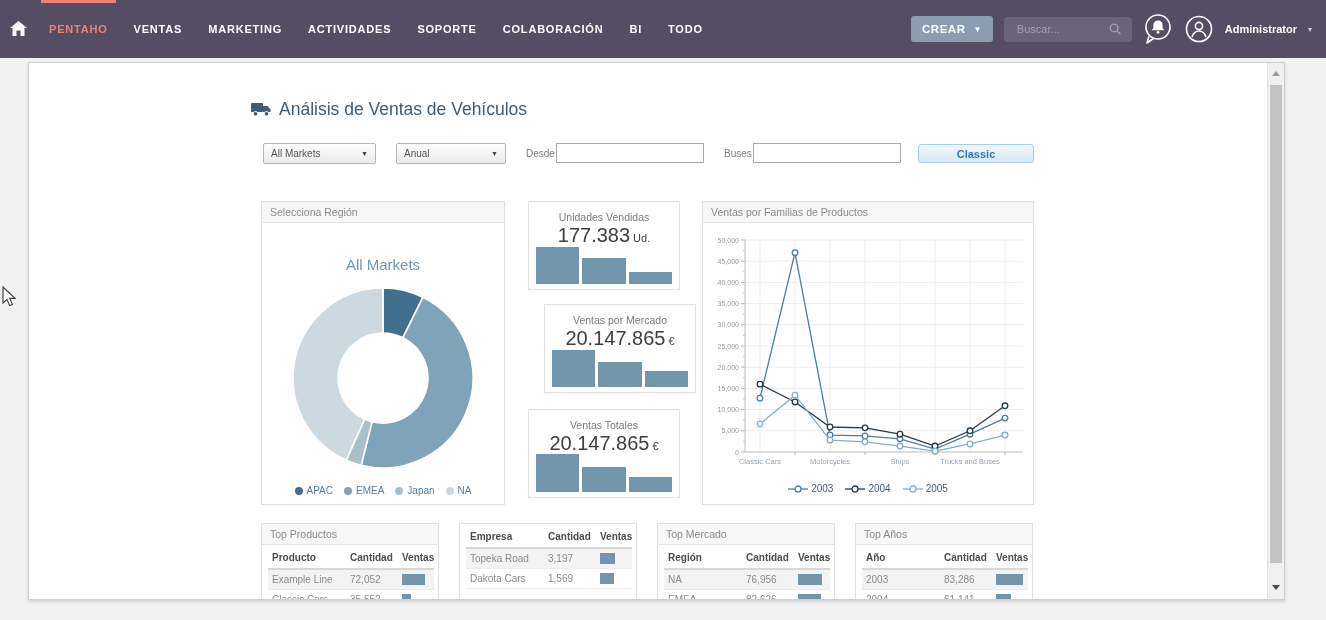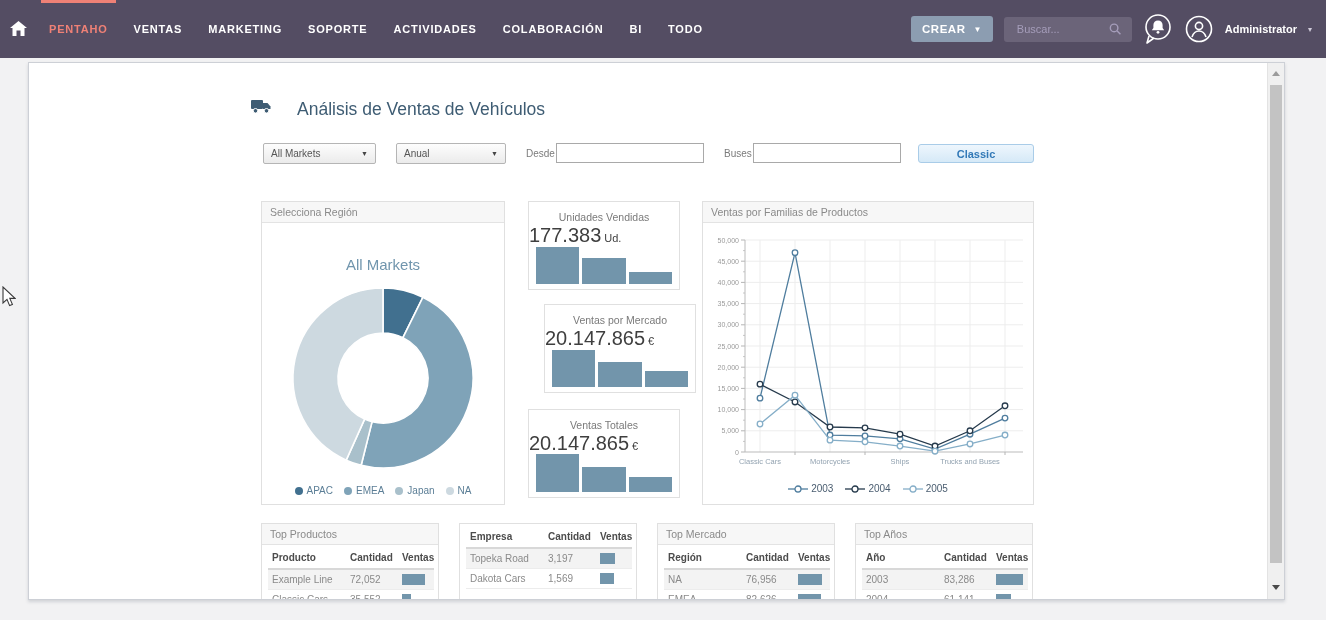--- a/index.html
+++ b/index.html
@@ -33,21 +33,21 @@
 
   
   .vscroll{position:absolute;top:0;right:0;width:17px;height:100%;background:#f0f0f0;border-left:1px solid #e3e3e3;}
   .vs-up,.vs-down{position:absolute;left:0;width:100%;height:16px;display:flex;align-items:center;justify-content:center;cursor:pointer;}
   .vs-up{top:2px;} .vs-down{bottom:4px;}
   .tri-up{width:0;height:0;border-left:4px solid transparent;border-right:4px solid transparent;border-bottom:5px solid #9b9b9b;}
   .tri-down{width:0;height:0;border-left:4px solid transparent;border-right:4px solid transparent;border-top:5px solid #4a4a4a;}
   .vs-thumb{position:absolute;left:2px;top:22px;width:12px;height:478px;background:#c3c3c3;cursor:pointer;}
 
   
-  .dash-title{position:absolute;left:222px;top:36px;display:flex;align-items:flex-start;gap:25px;
+  .dash-title{position:absolute;left:222px;top:36px;display:flex;align-items:center;gap:7px;
               color:#3e5c73;font-size:17.5px;}
   .f-label{position:absolute;font-size:10px;color:#7b7b7b;}
   .f-select{position:absolute;height:21px;background:linear-gradient(#fdfdfd,#ebebeb);
             border:1px solid #b5b5b5;border-radius:2px;font-size:10px;color:#555;
             display:flex;align-items:center;justify-content:space-between;padding:0 7px;cursor:pointer;}
   .f-select .caret{font-size:7px;color:#444;}
   .f-input{position:absolute;height:20px;border:1px solid #a9a9a9;font-size:11px;padding:0 4px;outline:none;color:#444;background:#fff;}
   .refresh-btn{position:absolute;height:19px;background:linear-gradient(#eef6fd,#d5e9f7);
                border:1px solid #a9cce8;border-radius:3px;color:#3279b7;font-size:11px;font-weight:bold;
                display:flex;align-items:center;justify-content:center;cursor:pointer;}
@@ -60,21 +60,21 @@
   
   .region-title{text-align:center;margin-top:33px;color:#7095ad;font-size:15px;}
   .donut-svg{position:absolute;left:0;top:84px;}
   .donut-legend{position:absolute;bottom:8px;width:100%;display:flex;justify-content:center;gap:11px;
                 font-size:10px;color:#5b7e96;}
   .dl-item{display:flex;align-items:center;gap:4px;}
   .dl-dot{width:8px;height:8px;border-radius:50%;display:inline-block;}
 
   
   .kpi-label{text-align:center;margin-top:9px;font-size:10.5px;color:#7a7a7a;}
-  .kpi-value{font-size:20px;color:#3f3f3f;margin-top:1px;}
+  .kpi-value{text-align:center;font-size:20px;color:#3f3f3f;margin-top:1px;}
   .kpi-unit{font-size:11px;margin-left:3px;}
   .kpi-bars{position:absolute;left:7px;right:7px;bottom:5px;display:flex;gap:3px;align-items:flex-end;justify-content:center;}
   .kpi-bar{width:44px;background:#7295ab;}
 
   
   .line-svg{position:absolute;left:0;top:28px;}
   .line-legend{position:absolute;bottom:10px;width:100%;display:flex;justify-content:center;gap:12px;
                font-size:10px;color:#4a5d70;align-items:center;}
   .ll-item{display:flex;align-items:center;gap:3px;cursor:pointer;}
 
@@ -95,22 +95,22 @@
   <div class="navbar">
     <div class="home-btn">
       <svg width="17" height="16" viewBox="0 0 17 16">
         <path d="M8.5 0 L17 7 L14.5 7 L14.5 15 L10.5 15 L10.5 9.5 L6.5 9.5 L6.5 15 L2.5 15 L2.5 7 L0 7 Z" fill="#ffffff"></path>
       </svg>
     </div>
     <nav class="menu">
         <div class="nav-item active">PENTAHO</div>
         <div class="nav-item">VENTAS</div>
         <div class="nav-item">MARKETING</div>
+        <div class="nav-item">ACTIVIDADES</div>
         <div class="nav-item">SOPORTE</div>
-        <div class="nav-item">ACTIVIDADES</div>
         <div class="nav-item">COLABORACIÓN</div>
         <div class="nav-item">BI</div>
         <div class="nav-item">TODO</div>
       </nav>
     <div class="nav-right">
       <button class="crear-btn">
         <span>CREAR</span>
         <span class="caret">▼</span>
       </button>
       <div class="search-box">

